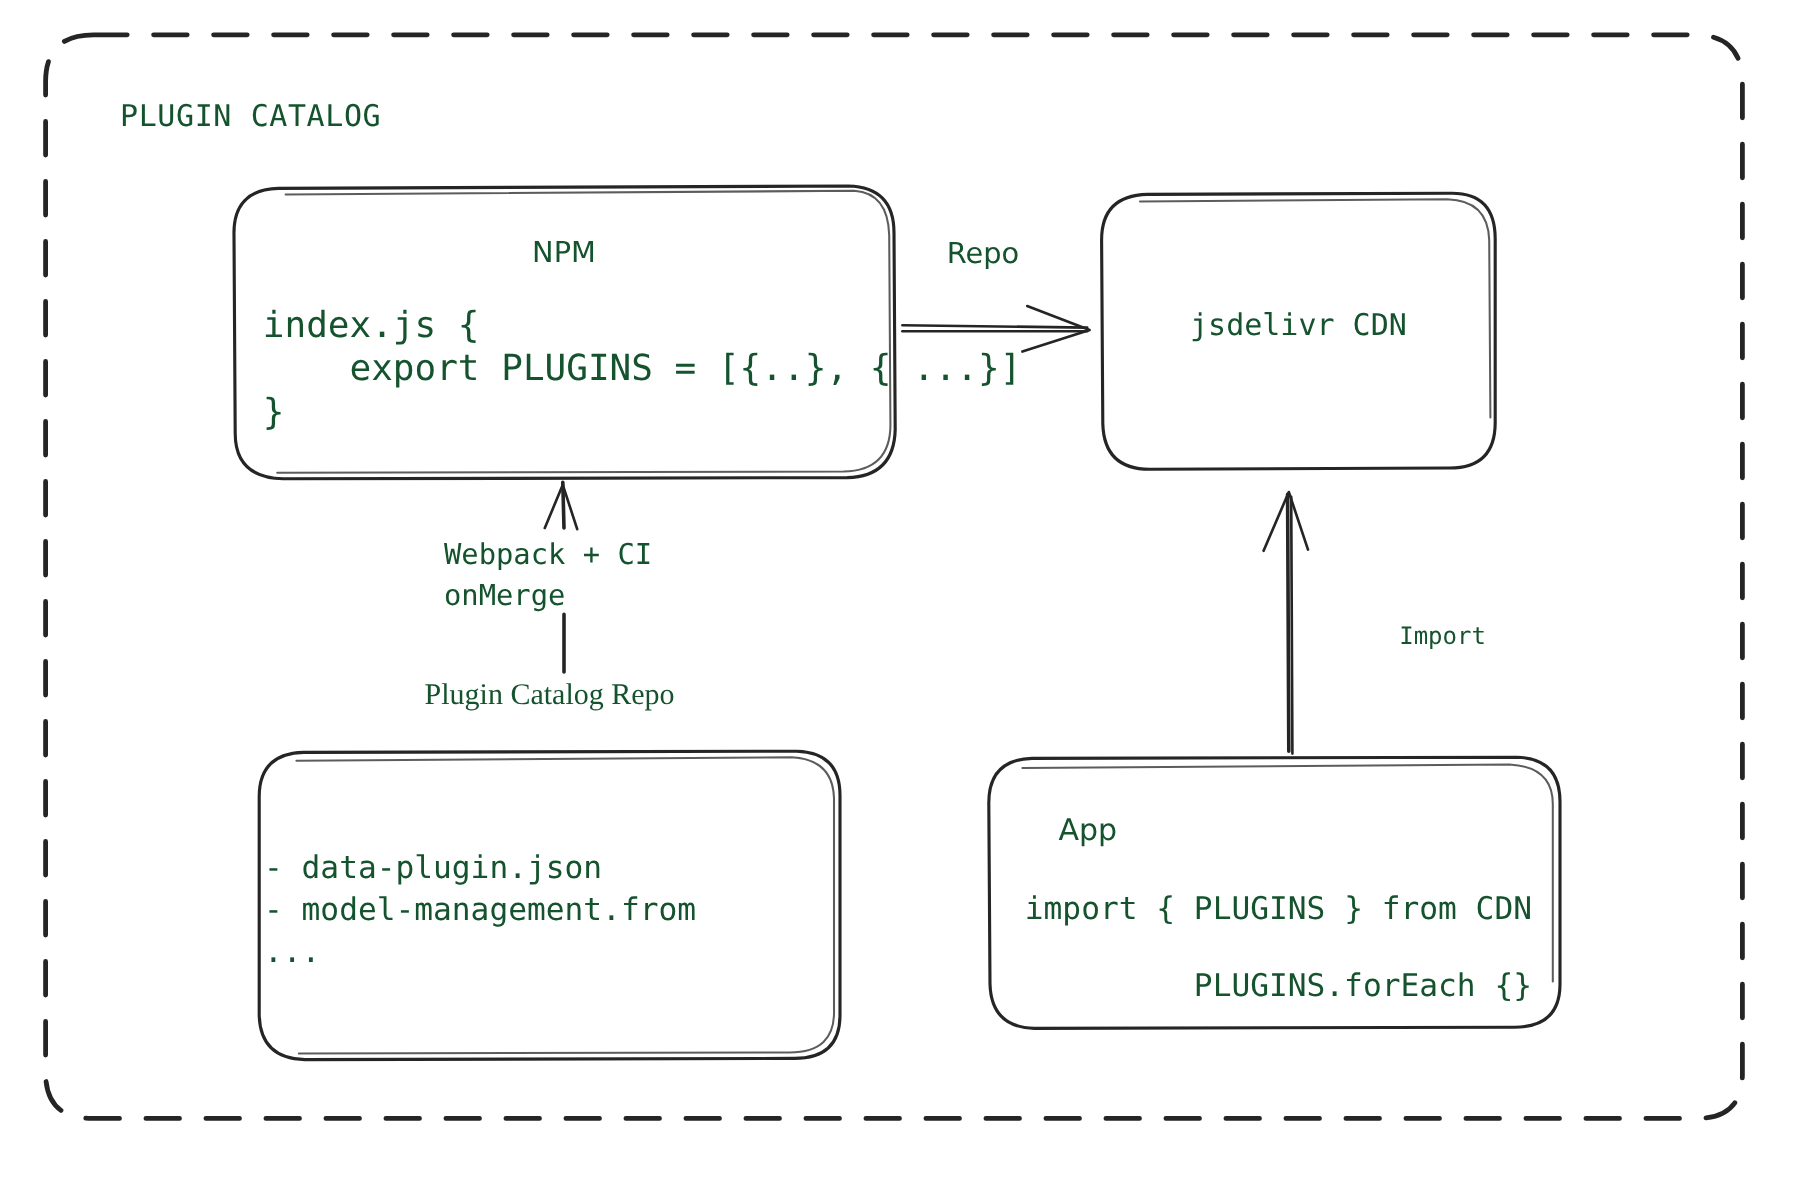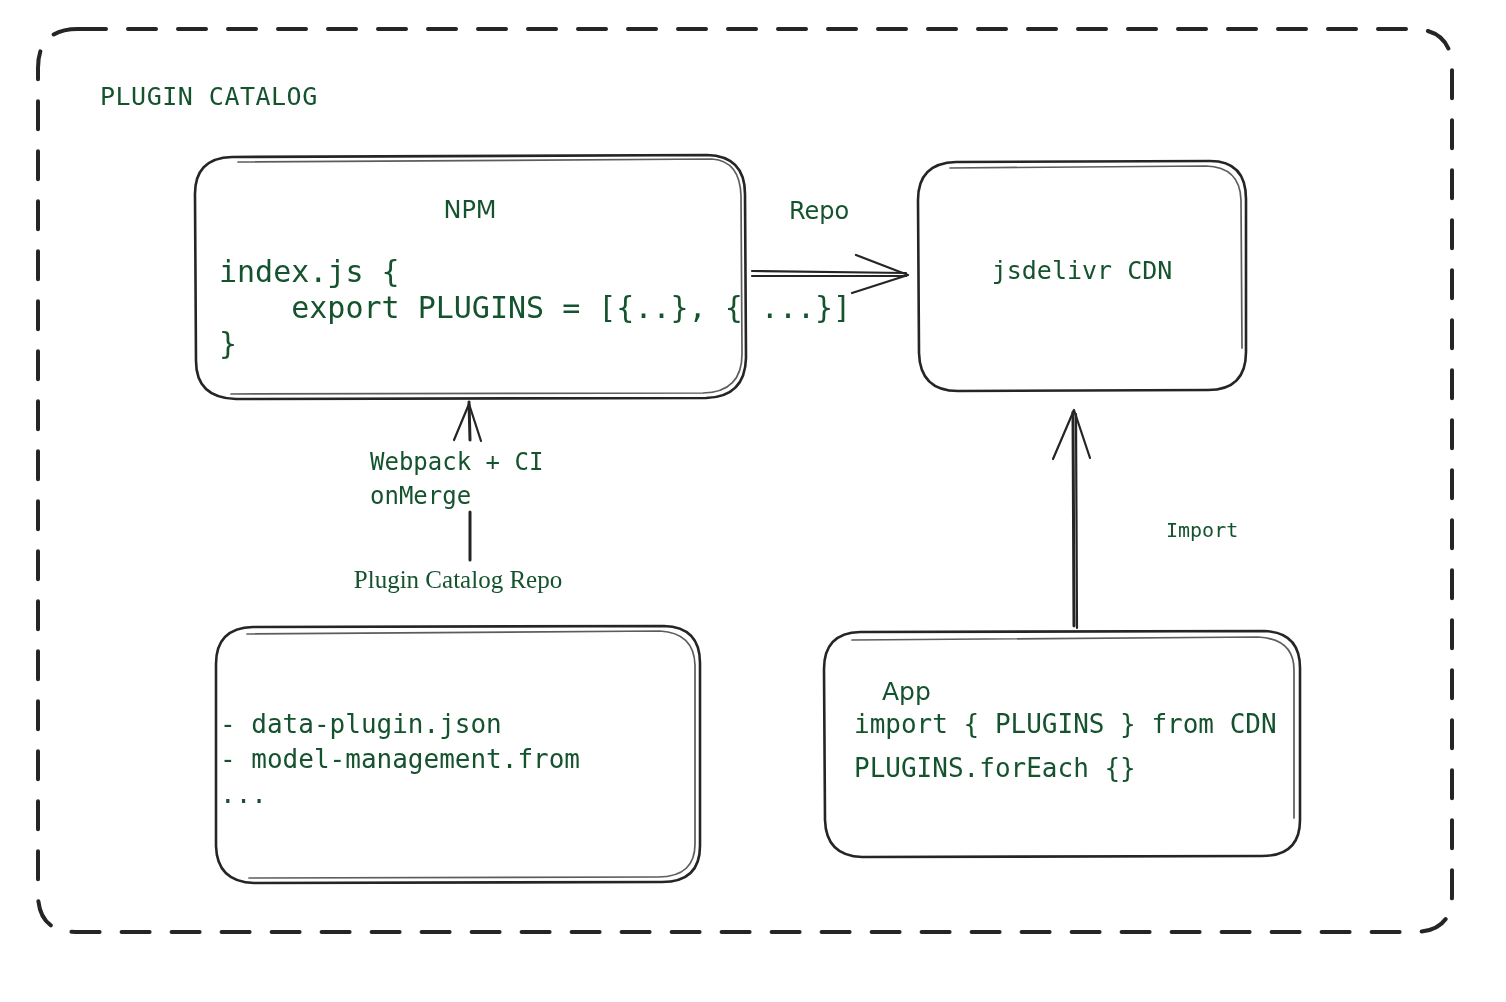--- a/index.html
+++ b/index.html
@@ -111,23 +111,24 @@
     line-height: 35px;
   }
   #app-title {
     left: 858px;
     top: 677px;
     font-size: 25px;
     margin-left: 24px;
   }
   #app-code {
     left: 854px;
-    top: 702px;
+    top: 726px;
     font-size: 26px;
-    line-height: 44px;
+    line-height: 64px;
+    text-align: right;
   }
   #import-label {
     left: 1166px;
     top: 518px;
     font-size: 20px;
   }
 </style>
 </head>
 <body>
 

